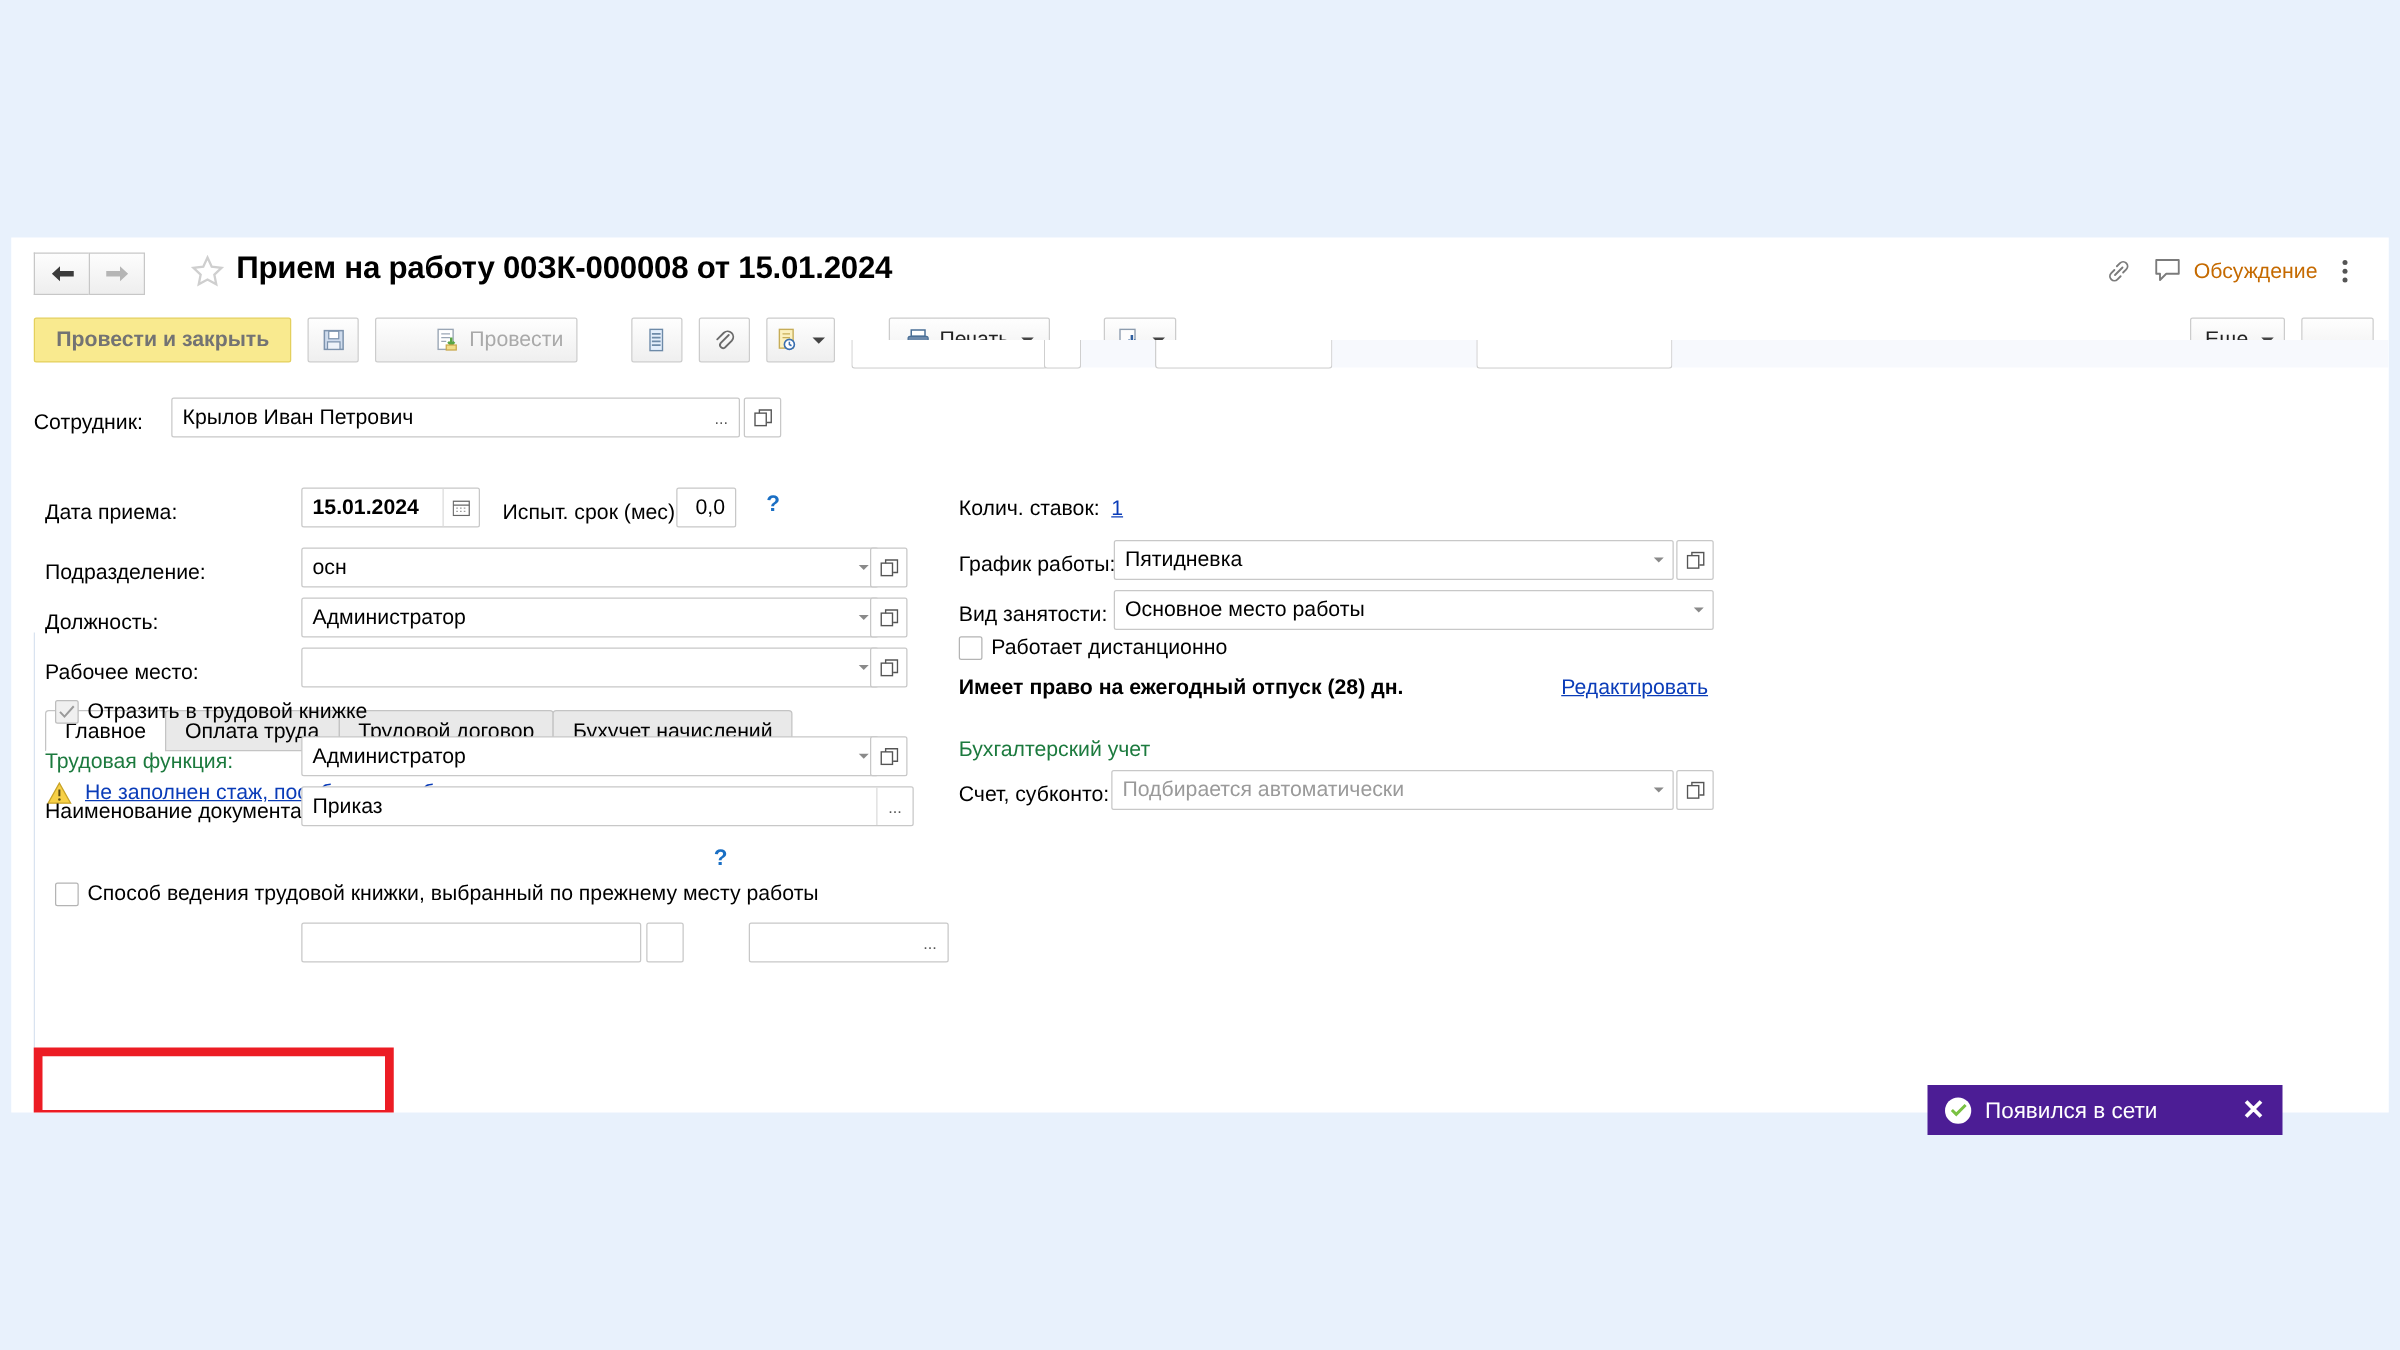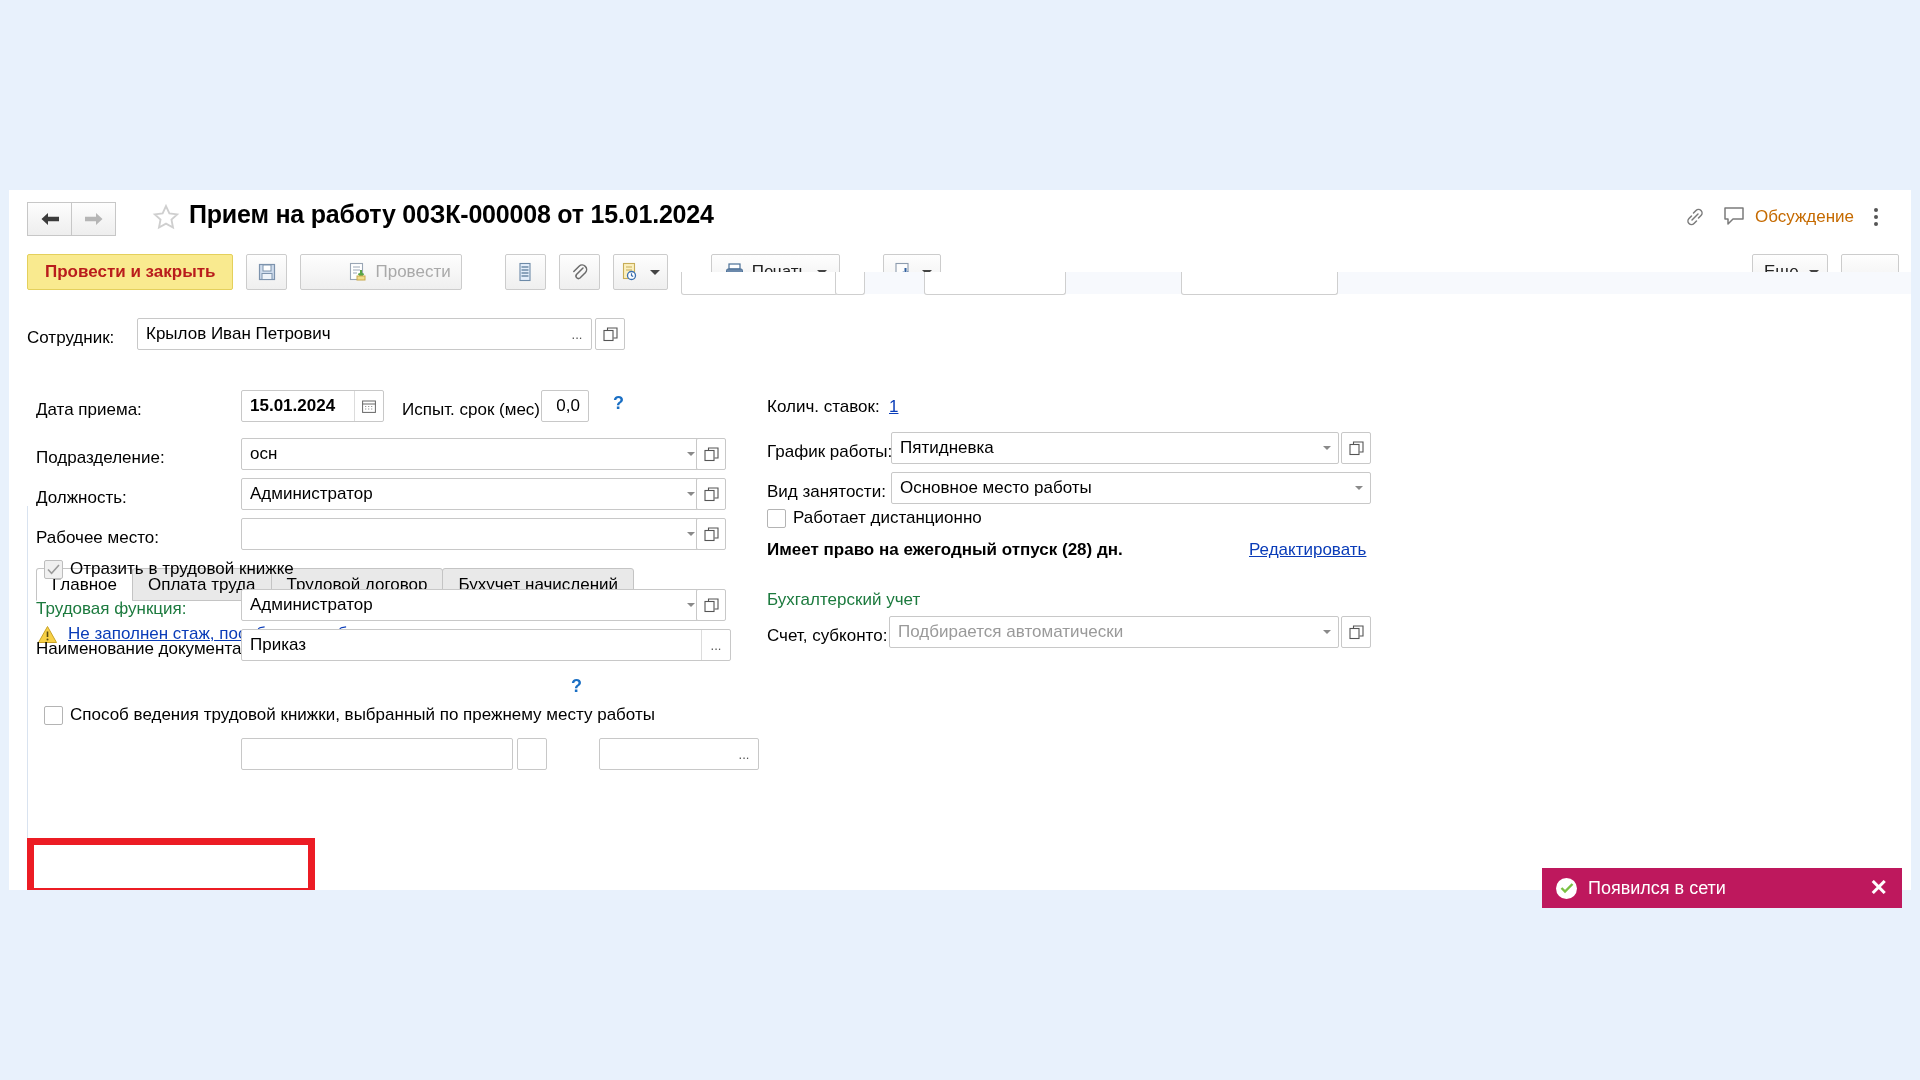--- a/index.html
+++ b/index.html
@@ -52,21 +52,21 @@
     height:36px;
     display:flex;align-items:center;justify-content:center;
     gap:7px;
     padding:0 10px;
     font-size:17px;
     color:#222;
     box-sizing:border-box;
     white-space:nowrap;
   }
   .btn.primary{
-    background:#f9ea8f;border:1px solid #e4d05c;color:#b91c1c;font-weight:bold;
+    background:#f9ea8f;border:1px solid #e4d05c;color:#737373;font-weight:bold;
     padding:0 17px;
   }
   .btn.disabled{color:#a9a9a9;padding-left:47px;}
   .btn .caret{
     width:0;height:0;border-left:5px solid transparent;border-right:5px solid transparent;
     border-top:5px solid #444;margin-left:3px;
   }
   .cmdrow{position:absolute;left:18px;top:8px;display:flex;align-items:center;gap:13px;}
   .cmdrow .gap{width:17px;}
   .cmdright{position:absolute;right:12px;top:8px;display:flex;align-items:center;gap:13px;}
@@ -142,22 +142,22 @@
   .gutter{position:absolute;left:18px;top:316px;width:1px;height:574px;background:#d9e3f0;}
 
   
   .redbox{
     position:absolute;left:18px;top:648px;width:288px;height:57px;
     border:7px solid #ec1c24;background:#ffffff;box-sizing:border-box;z-index:40;
   }
 
   
   .toast{
-    position:absolute;left:1542px;top:868px;width:360px;height:40px;
-    background:#be185d;color:#fff;display:flex;align-items:center;
+    position:absolute;left:1542px;top:868px;width:284px;height:40px;
+    background:#4c1d95;color:#fff;display:flex;align-items:center;
     padding:0 14px;box-sizing:border-box;gap:11px;z-index:60;
     font-size:18px;
     justify-content:center;
   }
   .toast .ok{
     width:21px;height:21px;border-radius:50%;background:#fff;flex:none;
     display:flex;align-items:center;justify-content:center;
   }
   .toast .txt{flex:1;white-space:nowrap;}
   .toast .x{font-size:22px;line-height:1;font-weight:bold;}

